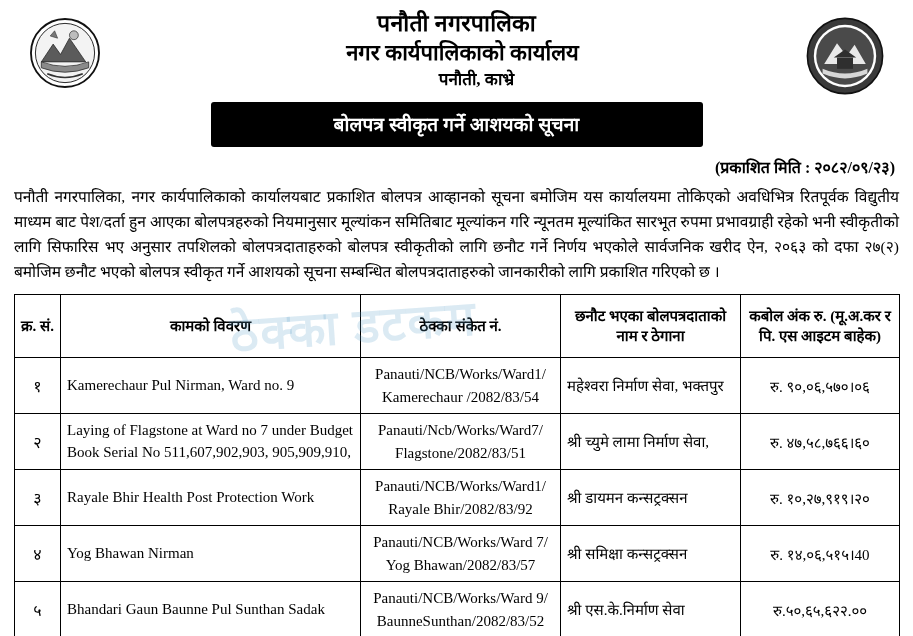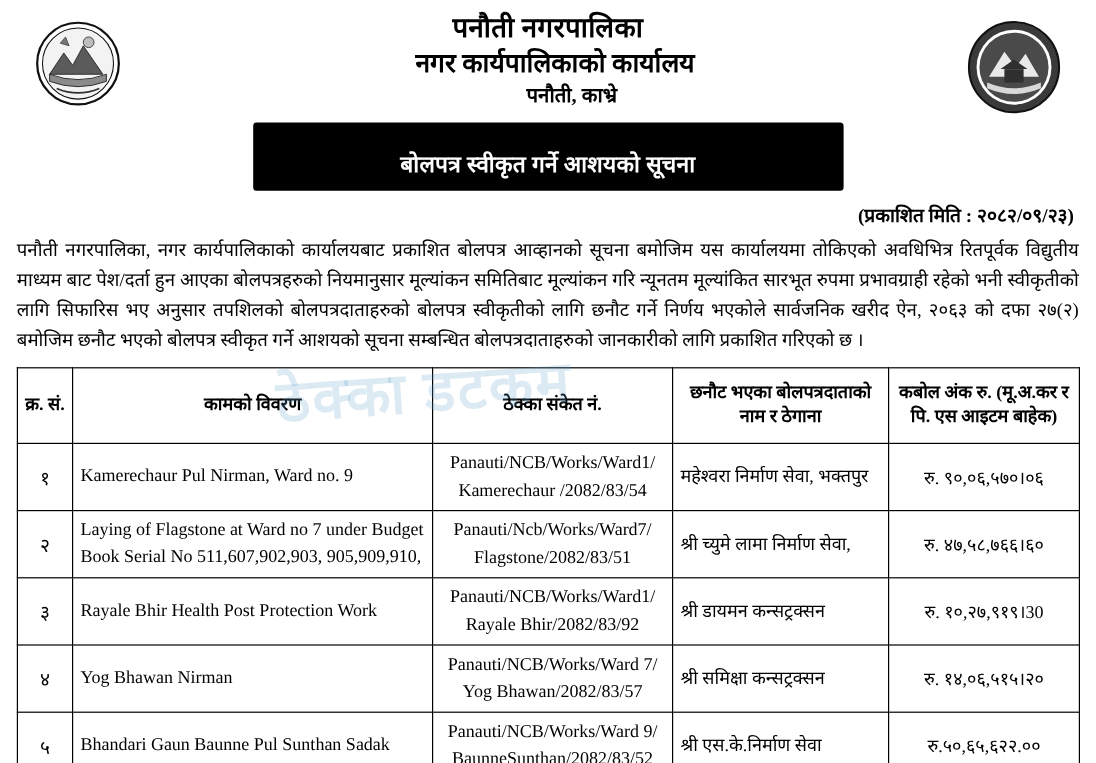--- a/index.html
+++ b/index.html
@@ -59,21 +59,21 @@
     padding-left: 40px;
   }
 
   .notice-banner {
     margin: 9px auto 0 auto;
     width: 492px;
     background: #000;
     color: #fff;
     font-size: 19px;
     font-weight: bold;
-    padding: 21px 0 10px 0;
+    padding: 9px 0 10px 0;
     border-radius: 3px;
     letter-spacing: 0.2px;
   }
 
   .pub-date {
     text-align: right;
     padding: 9px 18px 0 4px;
     font-size: 16px;
     font-weight: bold;
   }
@@ -229,28 +229,28 @@
           <td class="c-desc">Laying of Flagstone at Ward no 7 under Budget Book Serial No 511,607,902,903, 905,909,910,</td>
           <td class="c-code">Panauti/Ncb/Works/Ward7/ Flagstone/2082/83/51</td>
           <td class="c-name">श्री च्युमे लामा निर्माण सेवा,</td>
           <td class="c-amt">रु. ४७,५८,७६६।६०</td>
         </tr>
         <tr class="row">
           <td class="c-sn">३</td>
           <td class="c-desc">Rayale Bhir Health Post Protection Work</td>
           <td class="c-code">Panauti/NCB/Works/Ward1/ Rayale Bhir/2082/83/92</td>
           <td class="c-name">श्री डायमन कन्सट्रक्सन</td>
-          <td class="c-amt">रु. १०,२७,९१९।30</td>
+          <td class="c-amt">रु. १०,२७,९१९।२०</td>
         </tr>
         <tr class="row">
           <td class="c-sn">४</td>
           <td class="c-desc">Yog Bhawan Nirman</td>
           <td class="c-code">Panauti/NCB/Works/Ward 7/ Yog Bhawan/2082/83/57</td>
           <td class="c-name">श्री समिक्षा कन्सट्रक्सन</td>
-          <td class="c-amt">रु. १४,०६,५१५।२०</td>
+          <td class="c-amt">रु. १४,०६,५१५।40</td>
         </tr>
         <tr class="row">
           <td class="c-sn">५</td>
           <td class="c-desc">Bhandari Gaun Baunne Pul Sunthan Sadak</td>
           <td class="c-code">Panauti/NCB/Works/Ward 9/ BaunneSunthan/2082/83/52</td>
           <td class="c-name">श्री एस.के.निर्माण सेवा</td>
           <td class="c-amt">रु.५०,६५,६२२.००</td>
         </tr>
       </tbody>
     </table>

